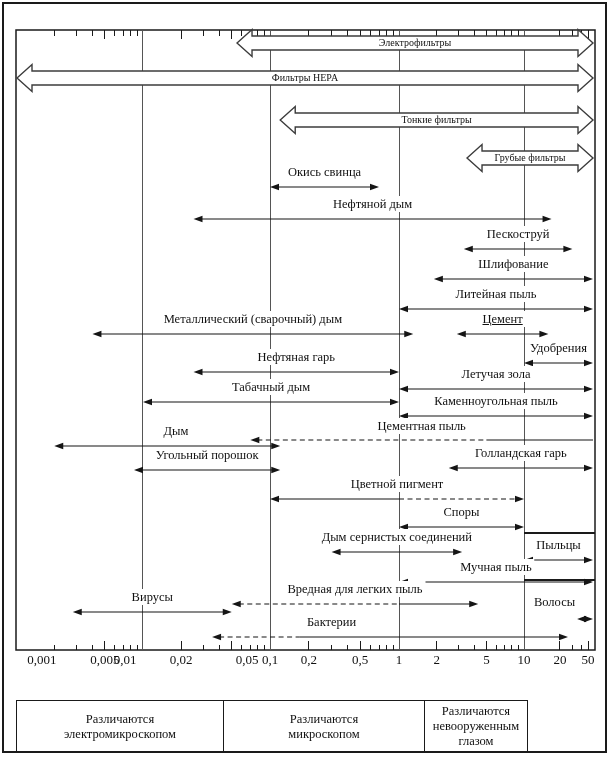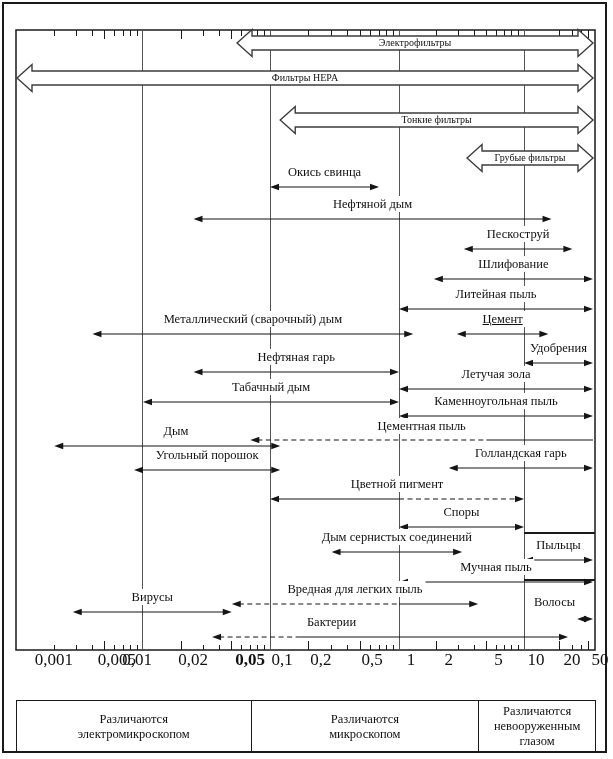--- a/index.html
+++ b/index.html
@@ -6,25 +6,25 @@
   .stage{position:relative;width:613px;height:759px;background:#fff;
          font-family:"Liberation Serif",serif;color:#111;overflow:hidden;}
   .frame{position:absolute;left:2px;top:2px;width:605px;height:751px;
          border:2px solid #1a1a1a;box-sizing:border-box;}
   svg.chart{position:absolute;left:0;top:0;}
   .slbl{position:absolute;transform:translateX(-50%);background:#fff;
         padding:0 3px;font-size:12.5px;line-height:16px;height:16px;
         white-space:nowrap;z-index:3;}
   .flbl{position:absolute;transform:translateX(-50%);background:transparent;
         font-size:10px;line-height:17px;height:17px;white-space:nowrap;z-index:3;}
-  .ticklbl{position:absolute;transform:translateX(-50%);font-size:17px;
-        line-height:13px;top:653px;white-space:nowrap;z-index:2;margin-left:12px;}
+  .ticklbl{position:absolute;transform:translateX(-50%);font-size:13px;
+        line-height:13px;top:653px;white-space:nowrap;z-index:2;}
   .axis-title{position:absolute;transform:translateX(-50%);font-size:13px;
         top:668px;white-space:nowrap;z-index:2;}
-  .mtable{position:absolute;left:16px;top:700px;width:580px;height:53px;
+  .mtable{position:absolute;left:16px;top:700px;width:512px;height:53px;
         border:1.5px solid #1a1a1a;box-sizing:border-box;display:flex;z-index:2;}
   .mcell{display:flex;align-items:center;justify-content:center;text-align:center;
         white-space:pre-line;font-size:12.5px;line-height:15px;height:100%;
         box-sizing:border-box;}
   .mcell.c1{width:40.4%;}
   .mcell.c2{width:39.4%;border-left:1.5px solid #1a1a1a;}
   .mcell.c3{width:20.2%;border-left:1.5px solid #1a1a1a;}
 </style>
 </head>
 <body>
@@ -194,21 +194,21 @@
       <line x1="299.735487396503" y1="637" x2="561.0111598433823" y2="637" stroke="#151515" stroke-width="1.2"></line>
       <polygon points="212.0890782507308,637 221.0890782507308,633.7 221.0890782507308,640.3" fill="#151515"></polygon>
       <polygon points="568.0111598433823,637 559.0111598433823,633.7 559.0111598433823,640.3" fill="#151515"></polygon>
     </svg>
 
   <div id="labels-layer">
       <div class="ticklbl" style="left: 41.9181px;">0,001</div>
       <div class="ticklbl" style="left: 104.752px;">0,005</div>
       <div class="ticklbl" style="left: 125px;">0,01</div>
       <div class="ticklbl" style="left: 181.215px;">0,02</div>
-      <div class="ticklbl" style="left: 238px; font-weight: bold;">0,05</div>
+      <div class="ticklbl" style="left: 247px;">0,05</div>
       <div class="ticklbl" style="left: 270.007px;">0,1</div>
       <div class="ticklbl" style="left: 308.841px;">0,2</div>
       <div class="ticklbl" style="left: 360.175px;">0,5</div>
       <div class="ticklbl" style="left: 399.009px;">1</div>
       <div class="ticklbl" style="left: 436.639px;">2</div>
       <div class="ticklbl" style="left: 486.384px;">5</div>
       <div class="ticklbl" style="left: 524.015px;">10</div>
       <div class="ticklbl" style="left: 559.971px;">20</div>
       <div class="ticklbl" style="left: 588.052px;">50</div>
       <div class="flbl" style="left: 415.012px; top: 34px;">Электрофильтры</div>

